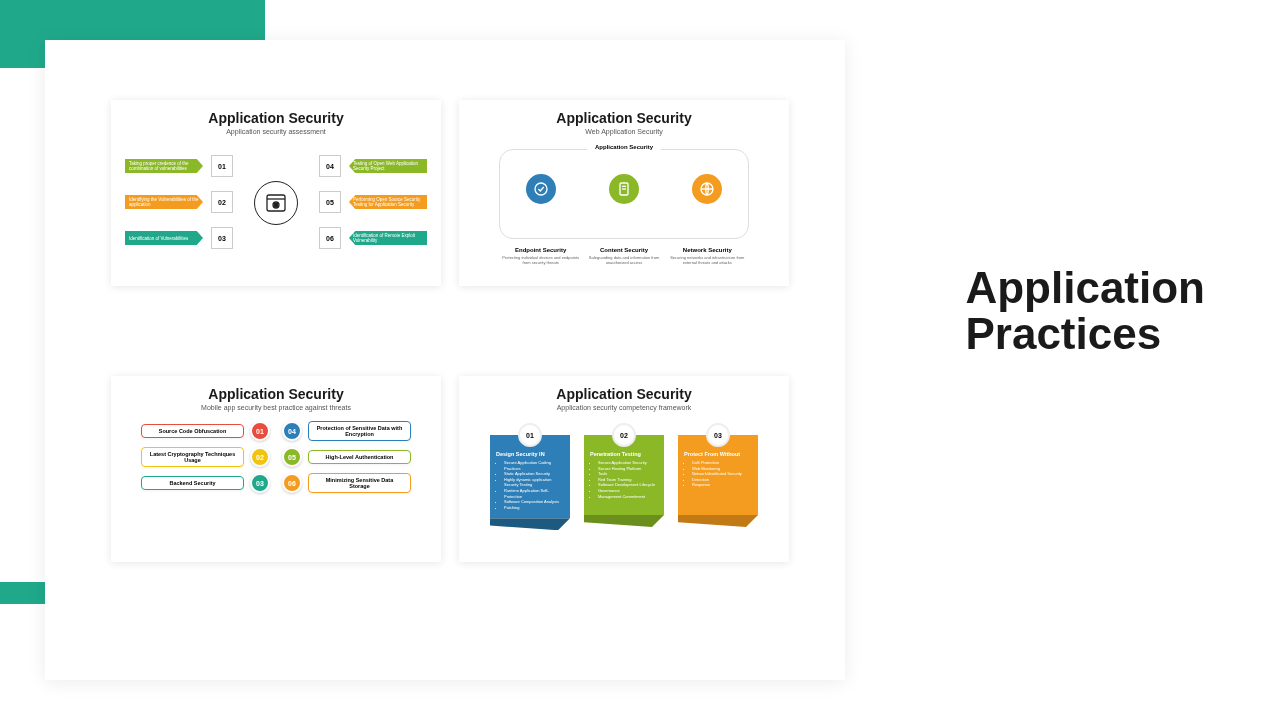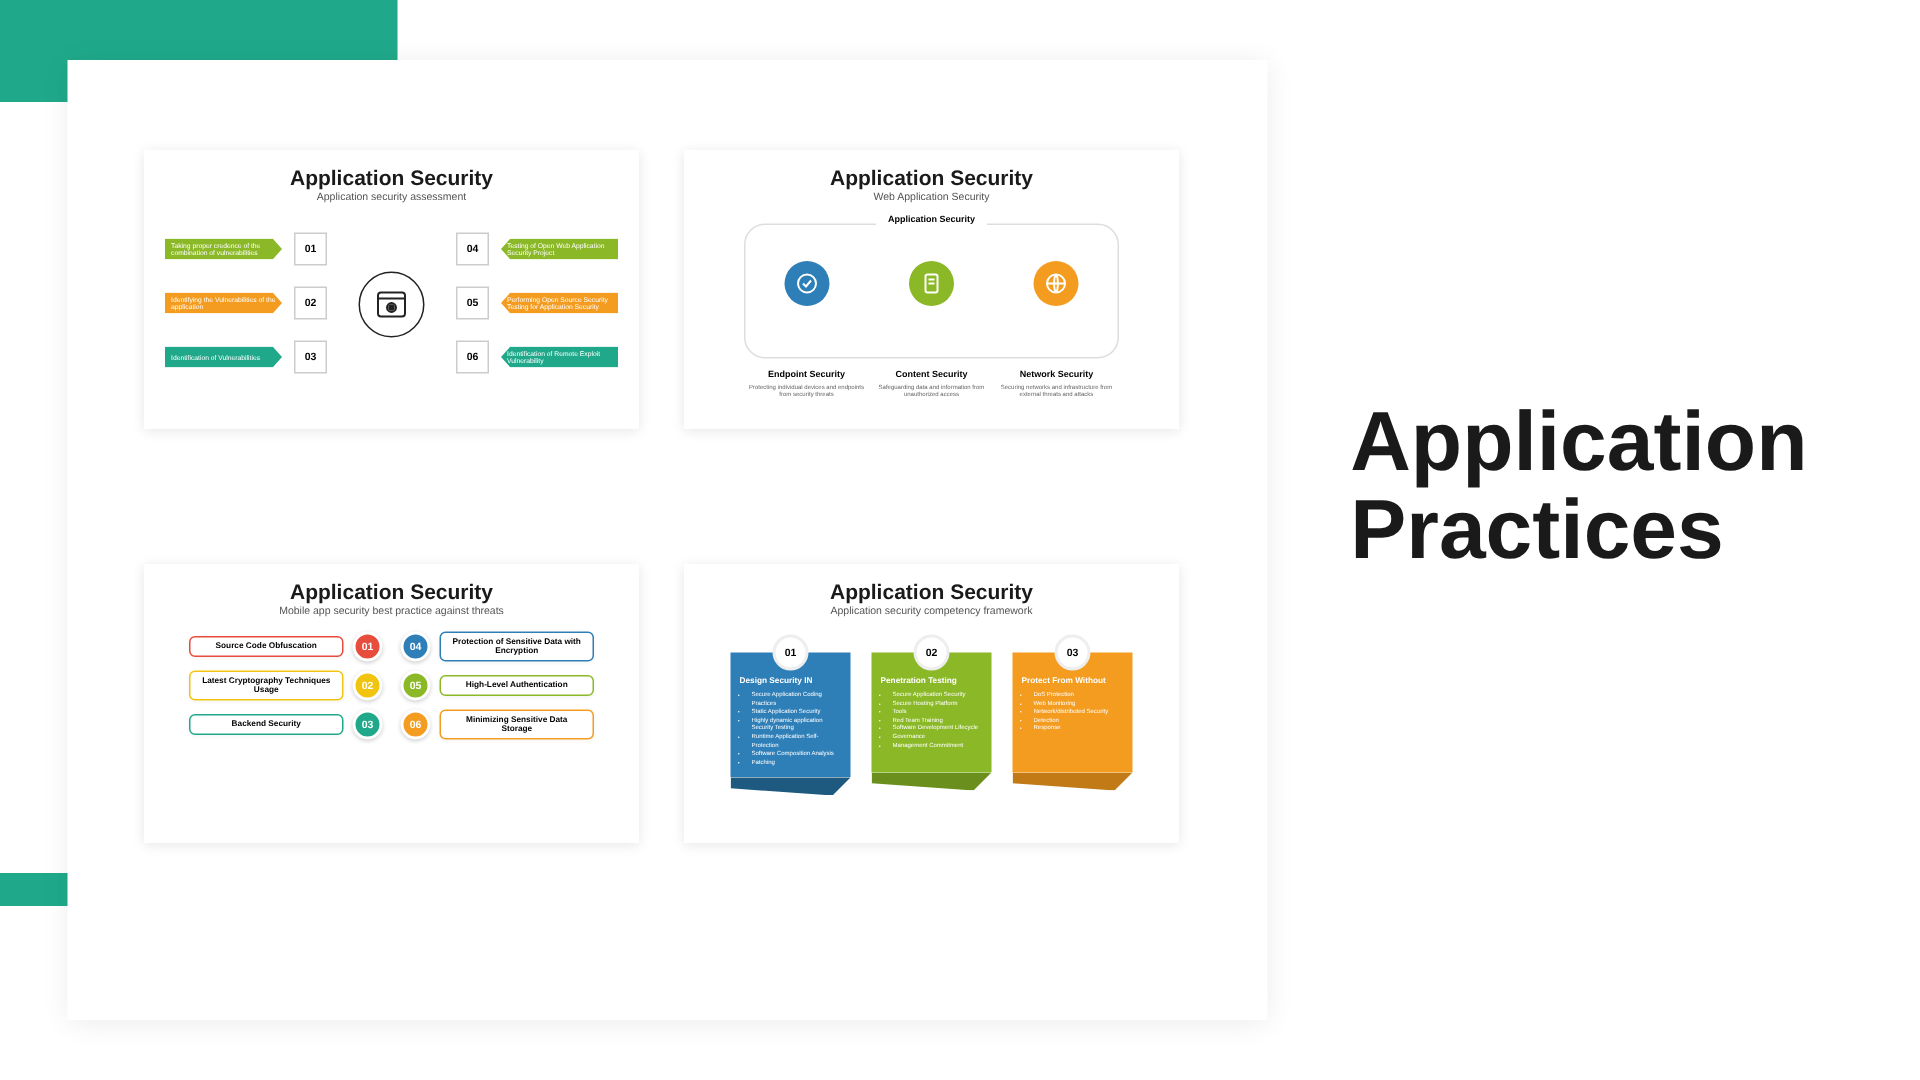--- a/index.html
+++ b/index.html
@@ -20,39 +20,39 @@
 .accent-block-bottom {
   position: absolute;
   top: 582px; left: 0;
   width: 75px; height: 22px;
   background: #1fa98a;
 }
 .main-title {
   position: absolute;
   right: 75px;
   top: 265px;
-  font-size: 56px;
+  font-size: 44px;
   font-weight: 700;
   color: #1a1a1a;
   line-height: 1.05;
 }
 .canvas {
   position: absolute;
   top: 40px; left: 45px;
   width: 800px; height: 640px;
   background: #fff;
   box-shadow: 0 2px 18px rgba(0,0,0,0.08);
 }
 .grid {
   position: absolute;
-  top: 60px; left: 51px;
+  top: 60px; left: 66px;
   display: grid;
   grid-template-columns: 330px 330px;
   grid-template-rows: 186px 186px;
-  gap: 90px 30px;
+  gap: 90px 18px;
 }
 .slide {
   background: #fff;
   box-shadow: 0 1px 8px rgba(0,0,0,0.1);
   position: relative;
   overflow: hidden;
 }
 .slide-title {
   text-align: center;
   font-weight: 700;

